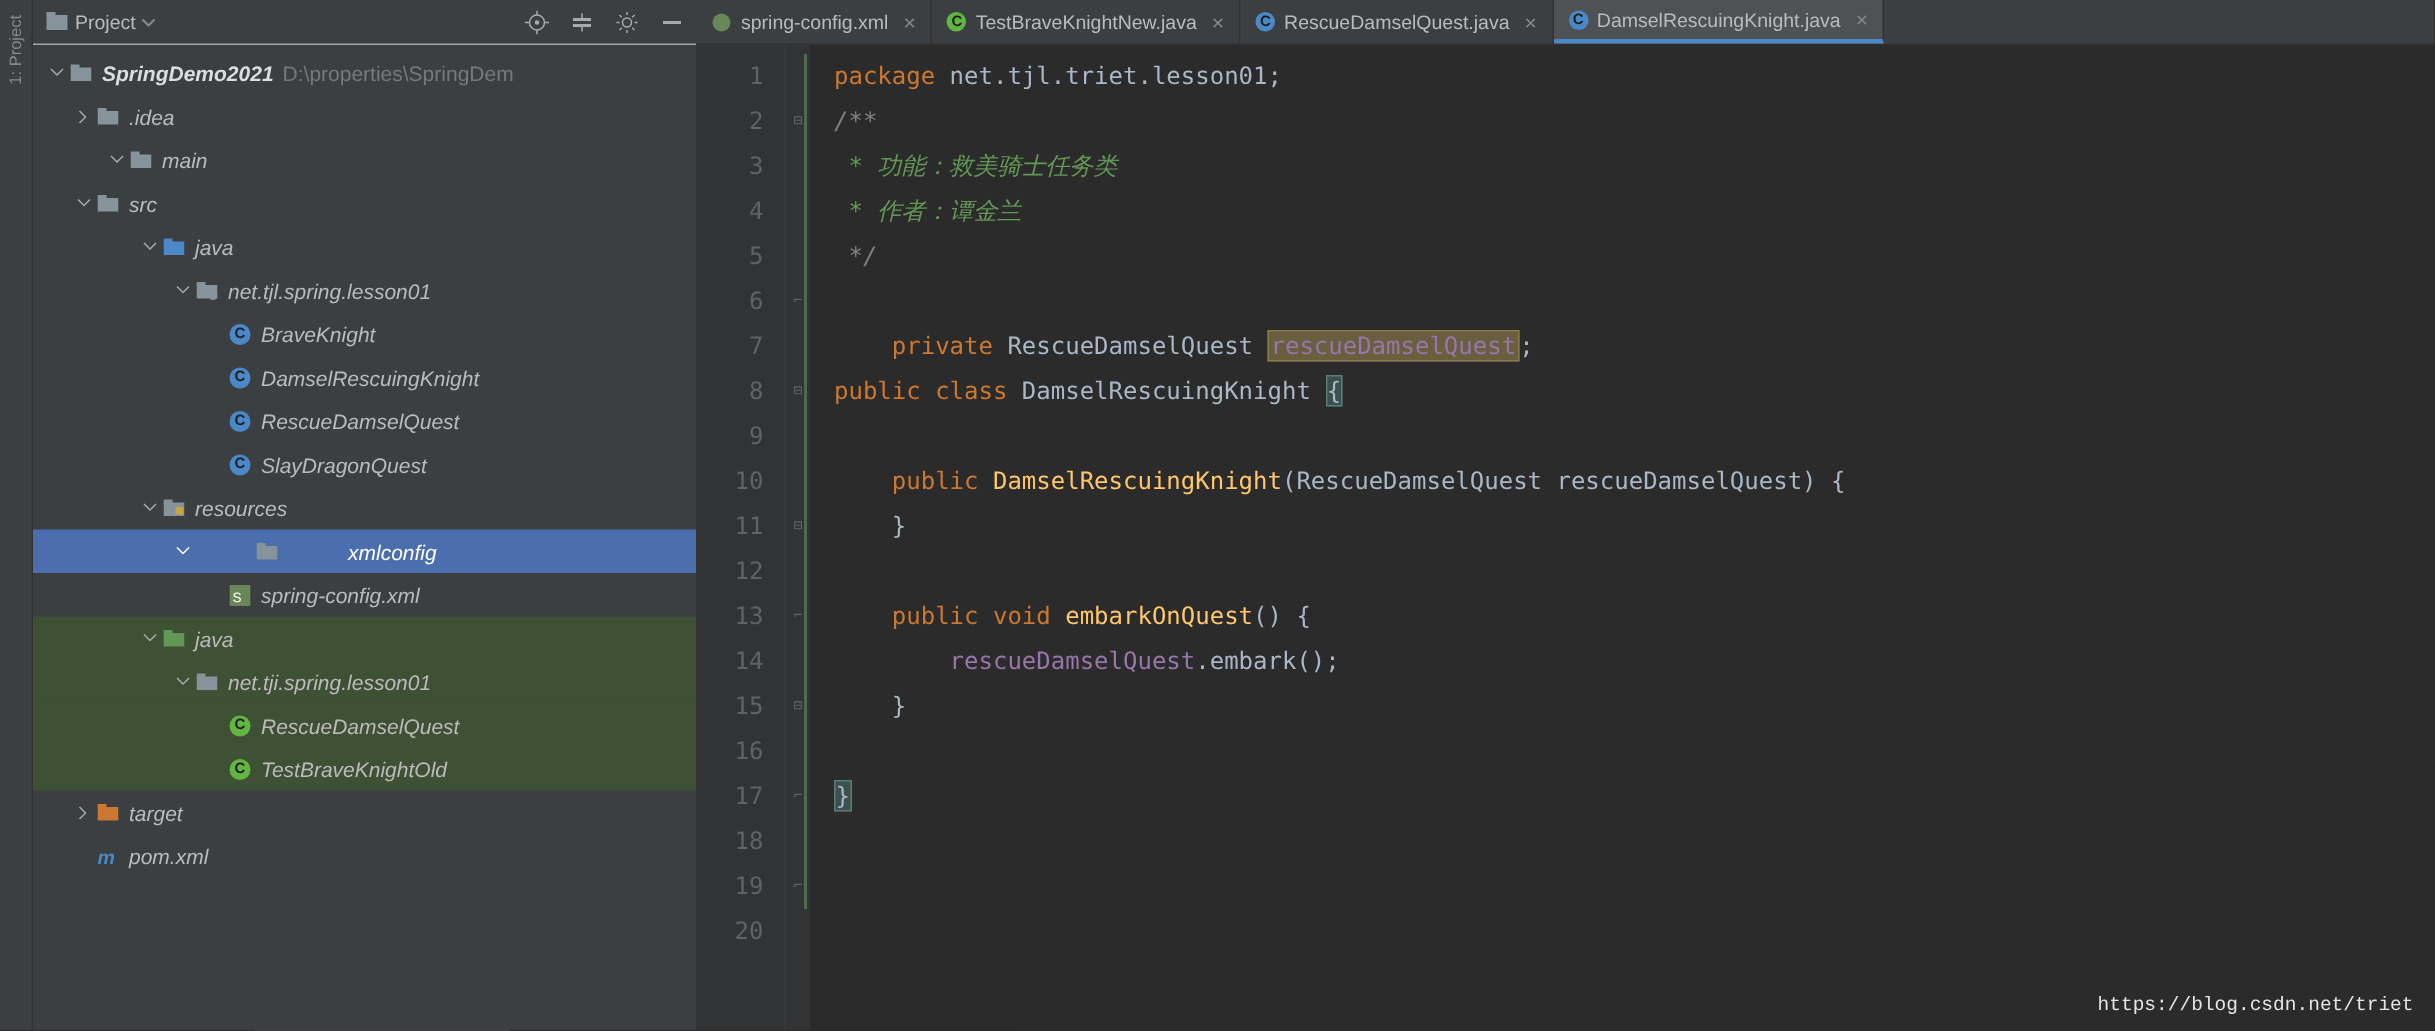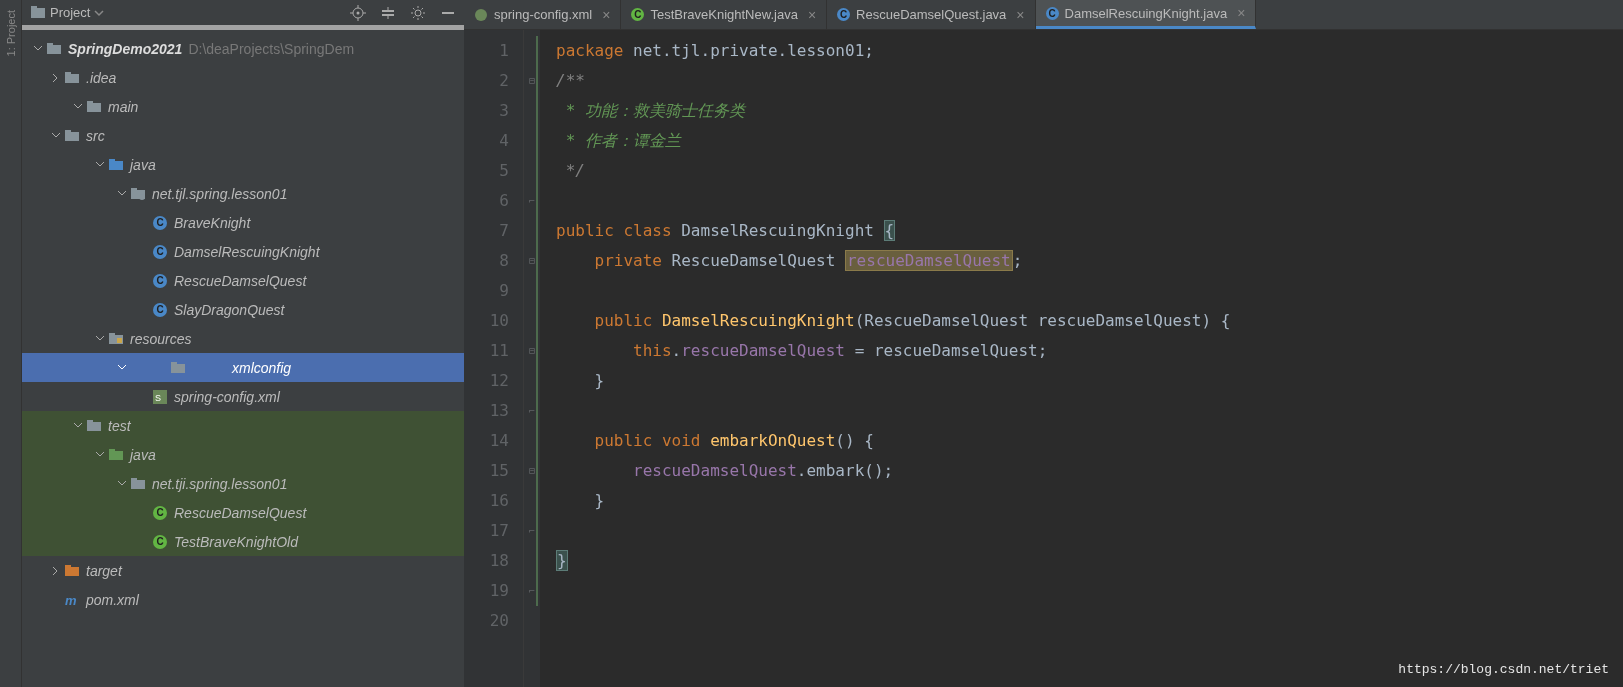--- a/index.html
+++ b/index.html
@@ -33,21 +33,21 @@
   width: 442px;
   background: #3c3f41;
   display: flex;
   flex-direction: column;
 }
 .sidebar-header {
   height: 30px;
   display: flex;
   align-items: center;
   padding: 0 8px;
-  border-bottom: 5px solid #a3a3a3;
+  border-bottom: 1px solid #a3a3a3;
   gap: 6px;
 }
 .sidebar-title {
   font-size: 13px;
   color: #bbbbbb;
   flex: 1;
   display: flex;
   align-items: center;
   gap: 4px;
 }
@@ -257,21 +257,21 @@
               <path d="M1 2l4 4 4-4" stroke="#aaa" fill="none"></path>
             </svg>
           </span>
         <span class="tree-icon">
             <svg width="14" height="14">
               <rect x="0" y="3" width="14" height="9" class="folder-icon"></rect>
               <rect x="0" y="1" width="6" height="3" class="folder-icon"></rect>
             </svg>
           </span>
         <span class="tree-label bold">SpringDemo2021</span>
-        <span class="tree-path">D:\deaProjects\SpringDem</span>
+        <span class="tree-path">D:\properties\SpringDem</span>
       </div>
       <div class="tree-item indent-1">
         <span class="tree-arrow">
             <svg width="10" height="10">
               <path d="M2 1l4 4-4 4" stroke="#aaa" fill="none"></path>
             </svg>
           </span>
         <span class="tree-icon">
             <svg width="14" height="14">
               <rect x="0" y="3" width="14" height="9" class="folder-icon"></rect>
@@ -396,34 +396,20 @@
       </div>
       <div class="tree-item indent-5">
         <span class="tree-arrow"></span>
         <span class="tree-icon">
             <svg width="14" height="14">
               <rect width="14" height="14" fill="#6a8759"></rect>
               <text x="2" y="11" font-size="9" fill="#fff">S</text>
             </svg>
           </span>
         <span class="tree-label">spring-config.xml</span>
-      </div>
-      <div class="tree-item indent-2 highlighted">
-        <span class="tree-arrow">
-            <svg width="10" height="10">
-              <path d="M1 2l4 4 4-4" stroke="#aaa" fill="none"></path>
-            </svg>
-          </span>
-        <span class="tree-icon">
-            <svg width="14" height="14">
-              <rect x="0" y="3" width="14" height="9" class="folder-icon"></rect>
-              <rect x="0" y="1" width="6" height="3" class="folder-icon"></rect>
-            </svg>
-          </span>
-        <span class="tree-label">test</span>
       </div>
       <div class="tree-item indent-3 highlighted">
         <span class="tree-arrow">
             <svg width="10" height="10">
               <path d="M1 2l4 4 4-4" stroke="#aaa" fill="none"></path>
             </svg>
           </span>
         <span class="tree-icon">
             <svg width="14" height="14">
               <rect x="0" y="3" width="14" height="9" class="folder-icon-green"></rect>
@@ -551,31 +537,30 @@
         <div class="fold-mark">⌐</div>
         <div class="fold-mark"></div>
         <div class="fold-mark">⊟</div>
         <div class="fold-mark"></div>
         <div class="fold-mark">⌐</div>
         <div class="fold-mark"></div>
         <div class="fold-mark">⌐</div>
       </div>
       <div class="code">
         <div class="code-indent-bar"></div>
-        <div class="code-line"><span class="kw">package</span><span> net.tjl.private.lesson01;</span></div>
+        <div class="code-line"><span class="kw">package</span><span> net.tjl.triet.lesson01;</span></div>
         <div class="code-line"><span class="comment">/**</span></div>
         <div class="code-line"><span class="comment-green"> * 功能：救美骑士任务类</span></div>
         <div class="code-line"><span class="comment-green"> * 作者：谭金兰</span></div>
         <div class="code-line"><span class="comment"> */</span></div>
         <div class="code-line"></div>
+        <div class="code-line"><span>    </span><span class="kw">private </span><span>RescueDamselQuest </span><span class="highlight-box field">rescueDamselQuest</span><span>;</span></div>
         <div class="code-line"><span class="kw">public class </span><span>DamselRescuingKnight </span><span class="brace-hl">{</span></div>
-        <div class="code-line"><span>    </span><span class="kw">private </span><span>RescueDamselQuest </span><span class="highlight-box field">rescueDamselQuest</span><span>;</span></div>
         <div class="code-line"></div>
         <div class="code-line"><span>    </span><span class="kw">public </span><span class="method">DamselRescuingKnight</span><span>(RescueDamselQuest rescueDamselQuest) {</span></div>
-        <div class="code-line"><span>        </span><span class="kw">this</span><span>.</span><span class="field">rescueDamselQuest </span><span>= rescueDamselQuest;</span></div>
         <div class="code-line"><span>    }</span></div>
         <div class="code-line"></div>
         <div class="code-line"><span>    </span><span class="kw">public void </span><span class="method">embarkOnQuest</span><span>() {</span></div>
         <div class="code-line"><span>        </span><span class="field">rescueDamselQuest</span><span>.embark();</span></div>
         <div class="code-line"><span>    }</span></div>
         <div class="code-line"></div>
         <div class="code-line"><span class="brace-hl">}</span></div>
       </div>
     </div>
     <div class="watermark">https://blog.csdn.net/triet</div>

